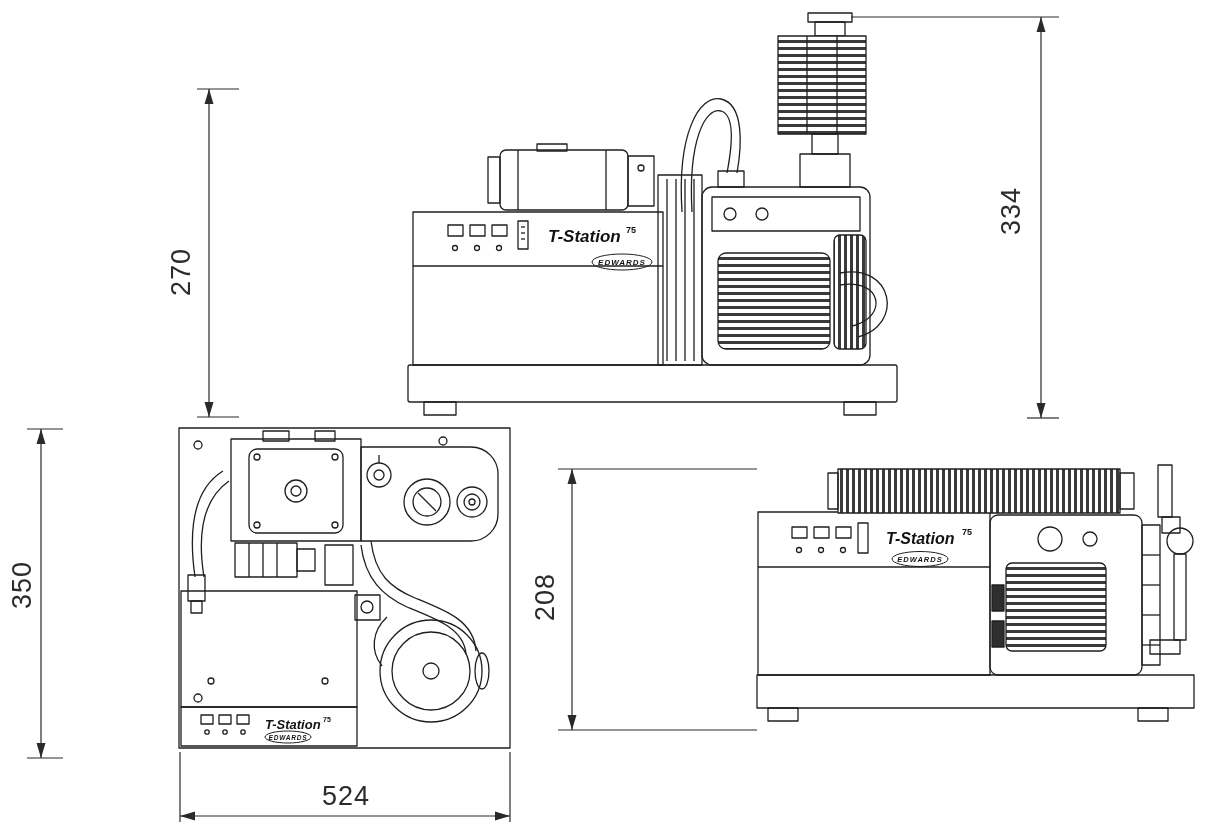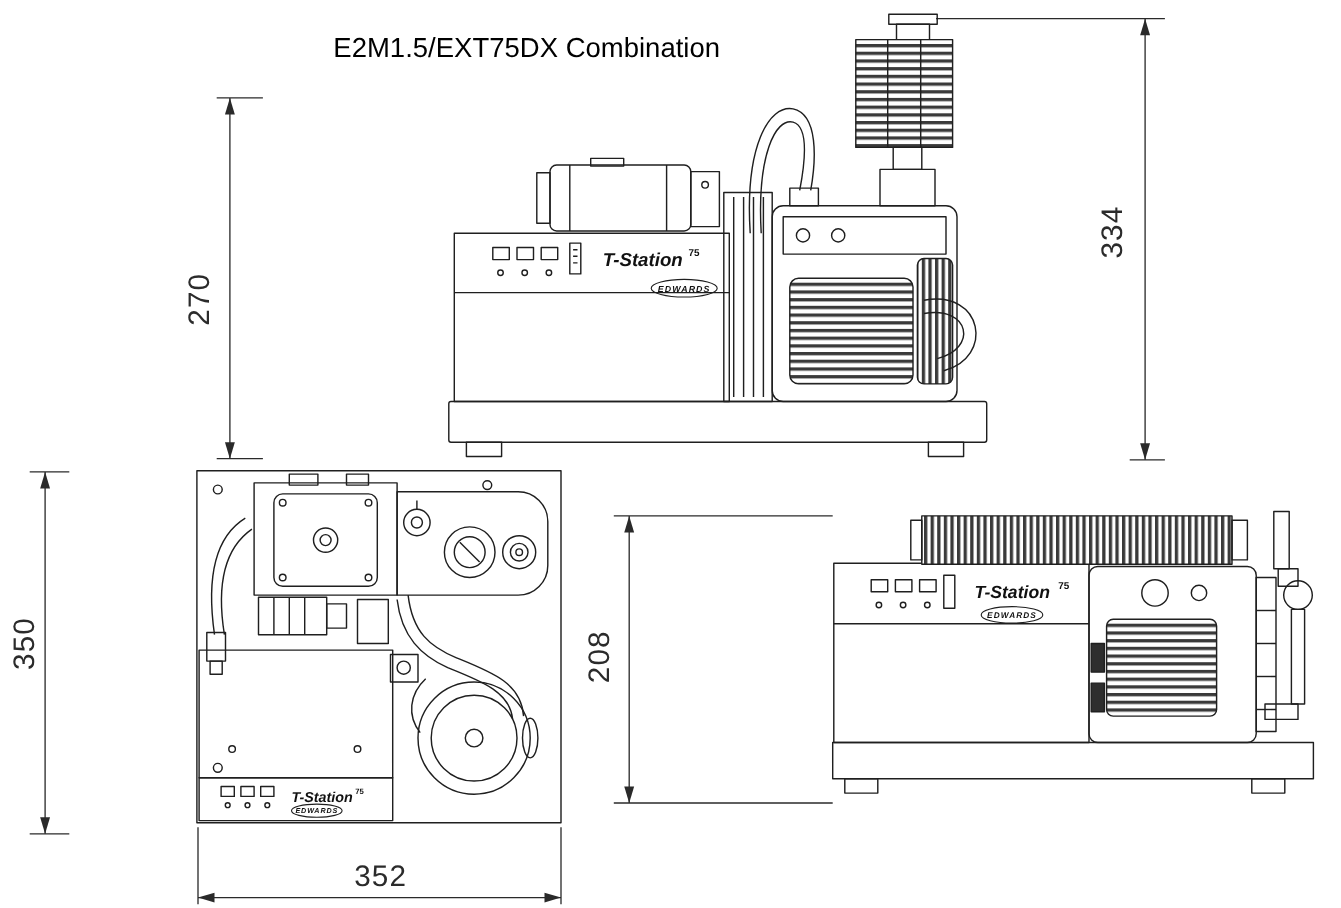--- a/index.html
+++ b/index.html
@@ -27,21 +27,20 @@
   }
   .dim-label.v{transform:rotate(-90deg);}
   svg.dim line{stroke:#2a2a2a;stroke-width:1.2;}
   svg.dim polygon{fill:#2a2a2a;stroke:none;}
 </style>
 </head>
 <body>
 
 <div class="canvas">
 
-  <div class="title" style="left:303px;top:30px">E2M1.5/EXT75DX Combination</div>
 
 
   <svg class="dim abs" style="left:193px;top:80px" width="50" height="345" viewBox="0 0 50 345">
     <line x1="4" y1="9" x2="46" y2="9"></line>
     <line x1="4" y1="337" x2="46" y2="337"></line>
     <line x1="16" y1="9" x2="16" y2="337"></line>
     <polygon points="16,9 11.5,24 20.5,24"></polygon>
     <polygon points="16,337 11.5,322 20.5,322"></polygon>
   </svg>
   <div class="dim-label v" style="left:149px;top:256px">270</div>
@@ -64,21 +63,21 @@
   </svg>
   <div class="dim-label v" style="left:-10px;top:569px">350</div>
 
   <svg class="dim abs" style="left:168px;top:748px" width="352" height="77" viewBox="0 0 352 77">
     <line x1="12" y1="4" x2="12" y2="74"></line>
     <line x1="342" y1="4" x2="342" y2="74"></line>
     <line x1="12" y1="68" x2="342" y2="68"></line>
     <polygon points="12,68 27,63.5 27,72.5"></polygon>
     <polygon points="342,68 327,63.5 327,72.5"></polygon>
   </svg>
-  <div class="dim-label" style="left:314px;top:782px;height:28px;line-height:28px">352</div>
+  <div class="dim-label" style="left:314px;top:782px;height:28px;line-height:28px">524</div>
 
   <svg class="dim abs" style="left:555px;top:460px" width="210" height="278" viewBox="0 0 210 278">
     <line x1="3" y1="9" x2="202" y2="9"></line>
     <line x1="3" y1="270" x2="202" y2="270"></line>
     <line x1="17" y1="9" x2="17" y2="270"></line>
     <polygon points="17,9 12.5,24 21.5,24"></polygon>
     <polygon points="17,270 12.5,255 21.5,255"></polygon>
   </svg>
   <div class="dim-label v" style="left:513px;top:581px">208</div>
 

